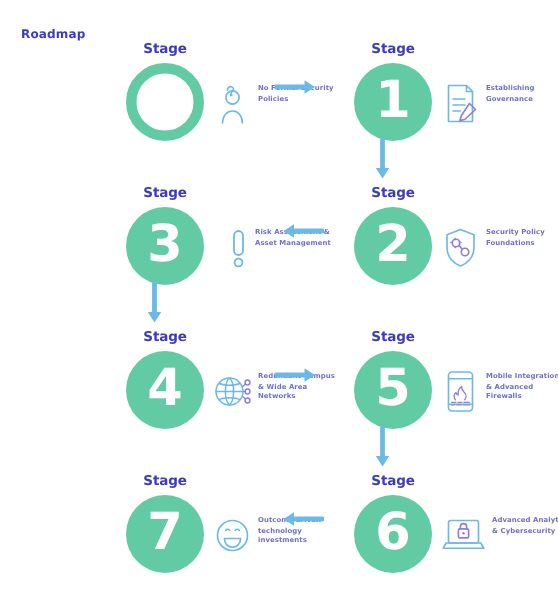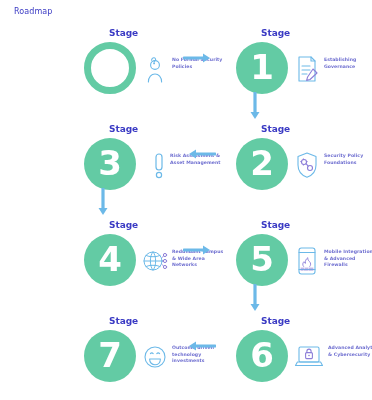--- a/index.html
+++ b/index.html
@@ -12,23 +12,23 @@
     height: 400px;
     position: relative;
     overflow: hidden;
     font-family: "DejaVu Sans", sans-serif;
     -webkit-font-smoothing: antialiased;
   }
 
   #page-title {
     position: absolute;
     left: 14px;
-    top: 7px;
+    top: 18px;
     font-size: 8px;
-    font-weight: normal;
+    font-weight: bold;
     color: #3b3bc4;
     letter-spacing: 0.1px;
   }
 
   .stage-block {
     position: absolute;
     width: 186px;
     height: 95px;
   }
 
@@ -38,21 +38,21 @@
     left: 16px;
     top: 6px;
     width: 56px;
     height: 76px;
   }
   .stage-caption {
     position: absolute;
     left: 0;
     top: 0;
     width: 56px;
-    text-align: right;
+    text-align: center;
     font-size: 9px;
     font-weight: bold;
     color: #3b3bc4;
     letter-spacing: -0.1px;
   }
   .circle {
     position: absolute;
     left: 2px;
     top: 14px;
     width: 52px;

